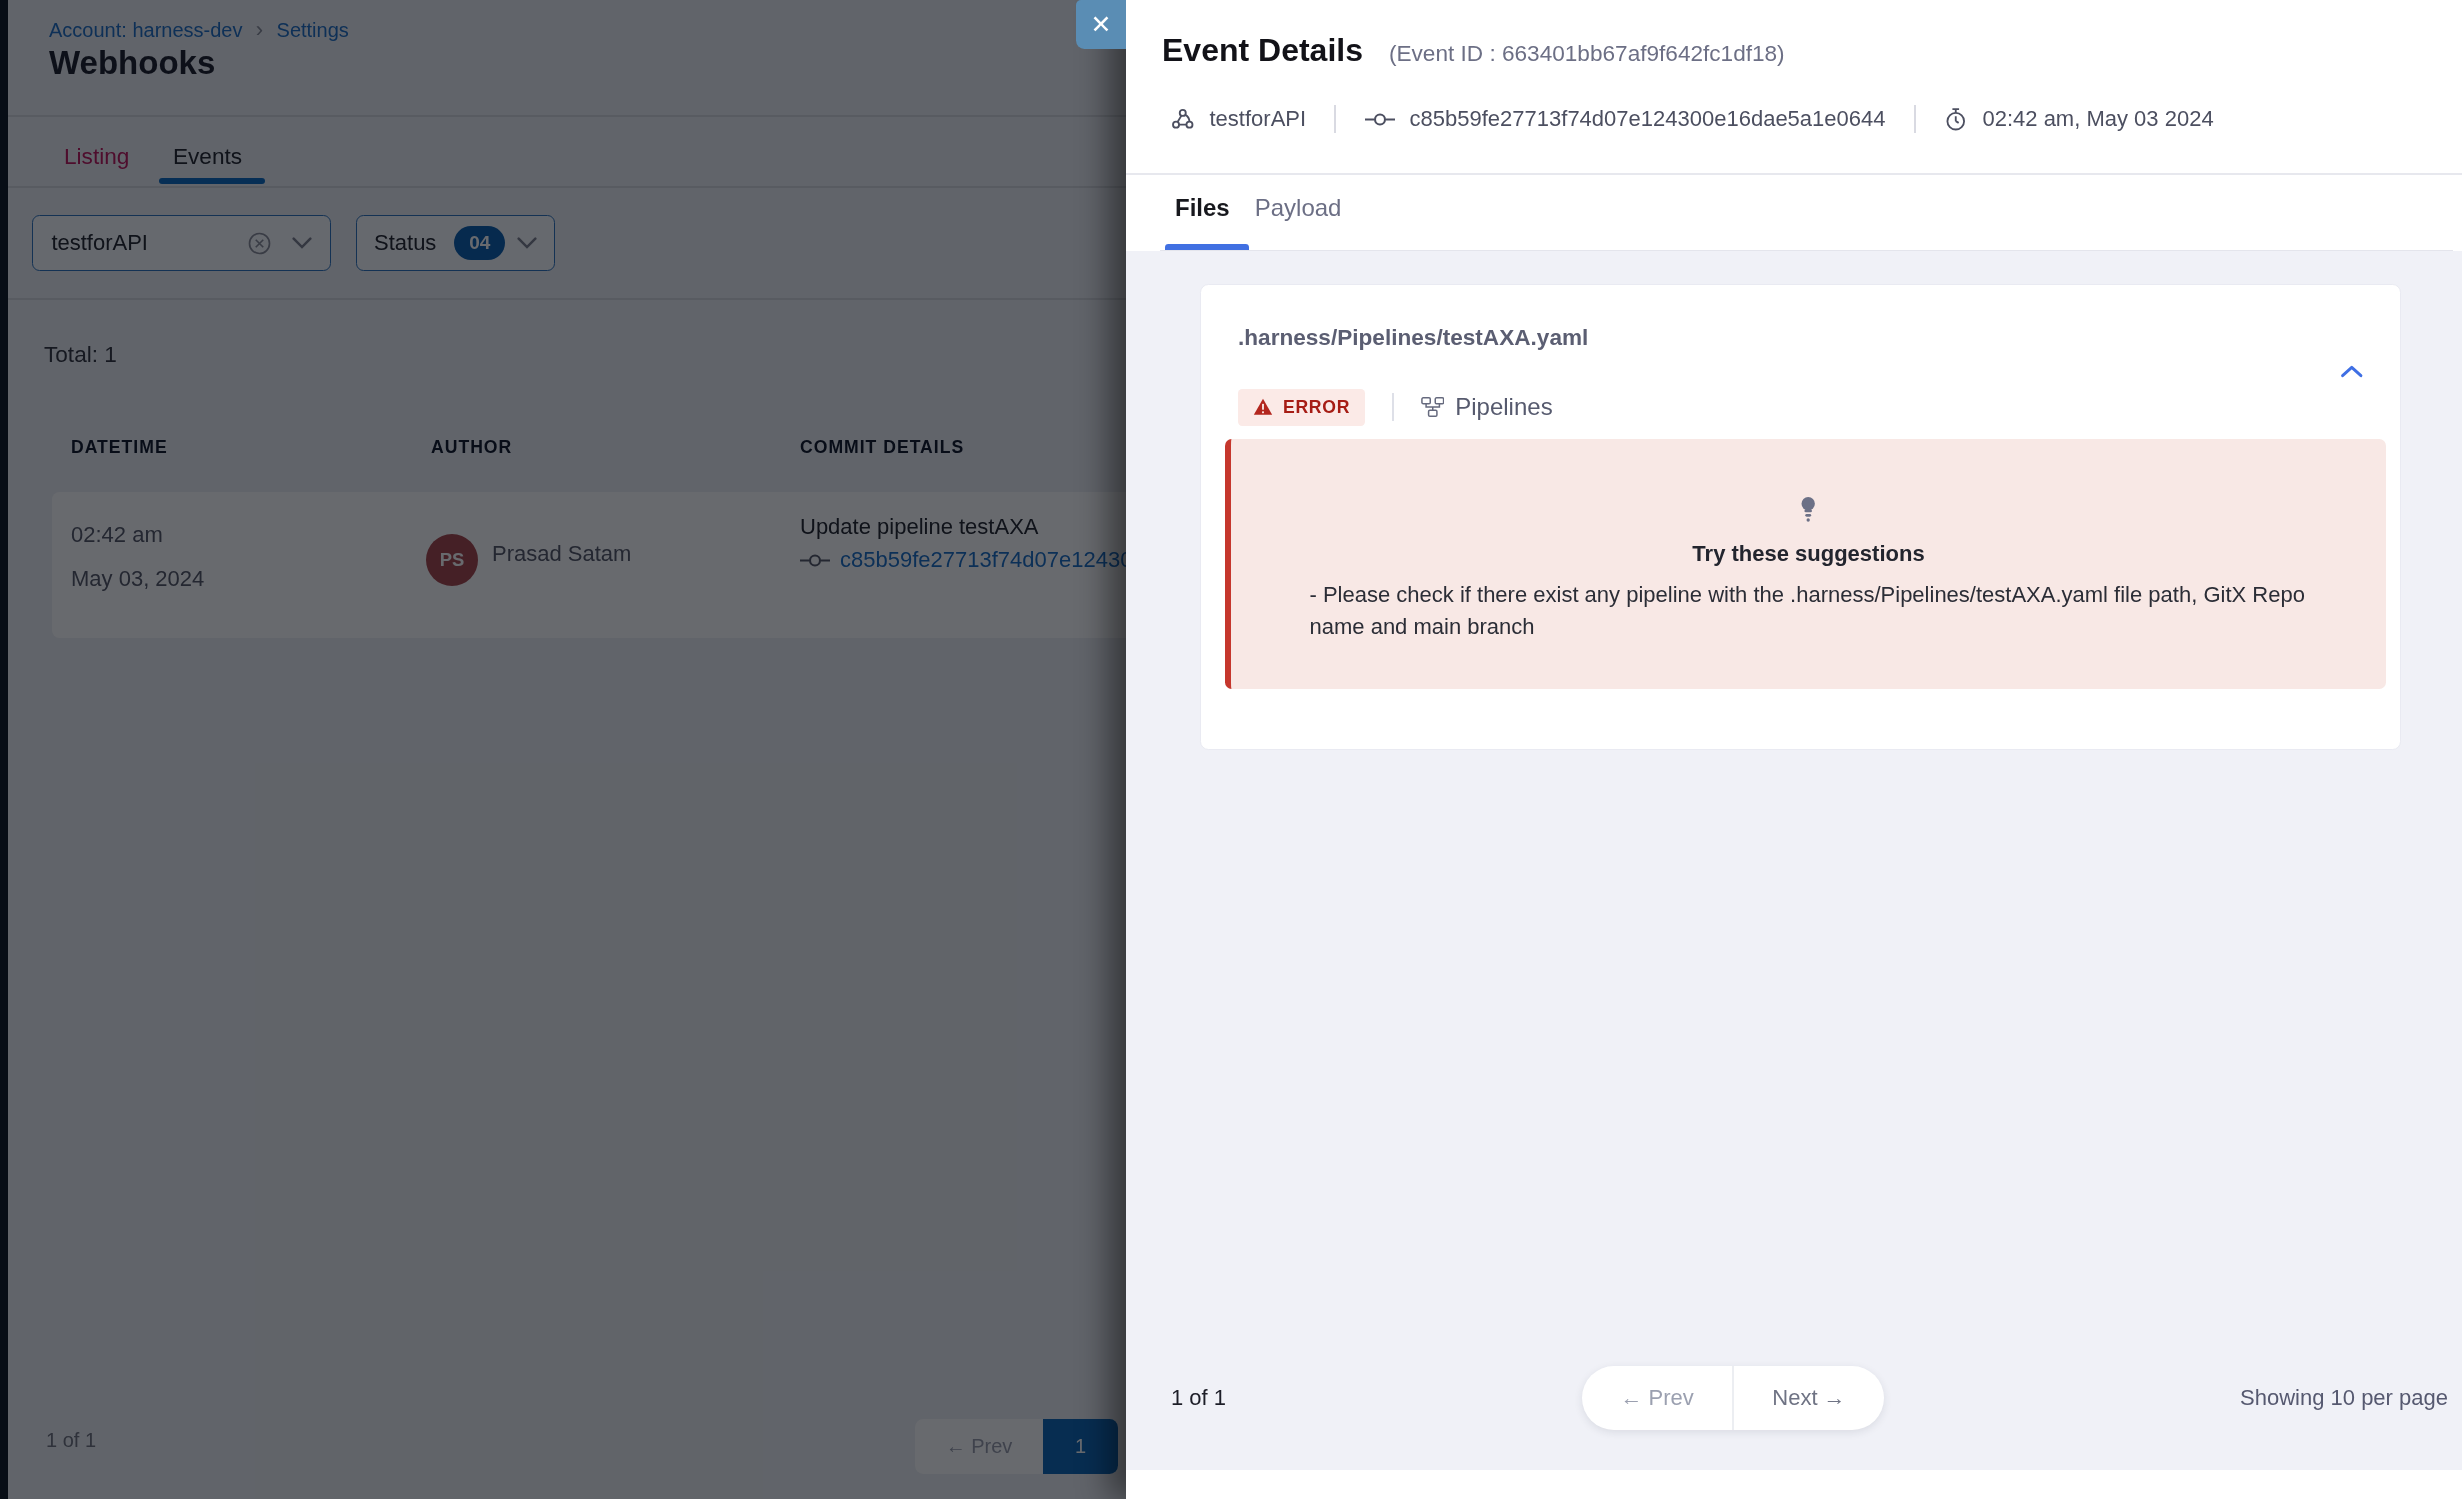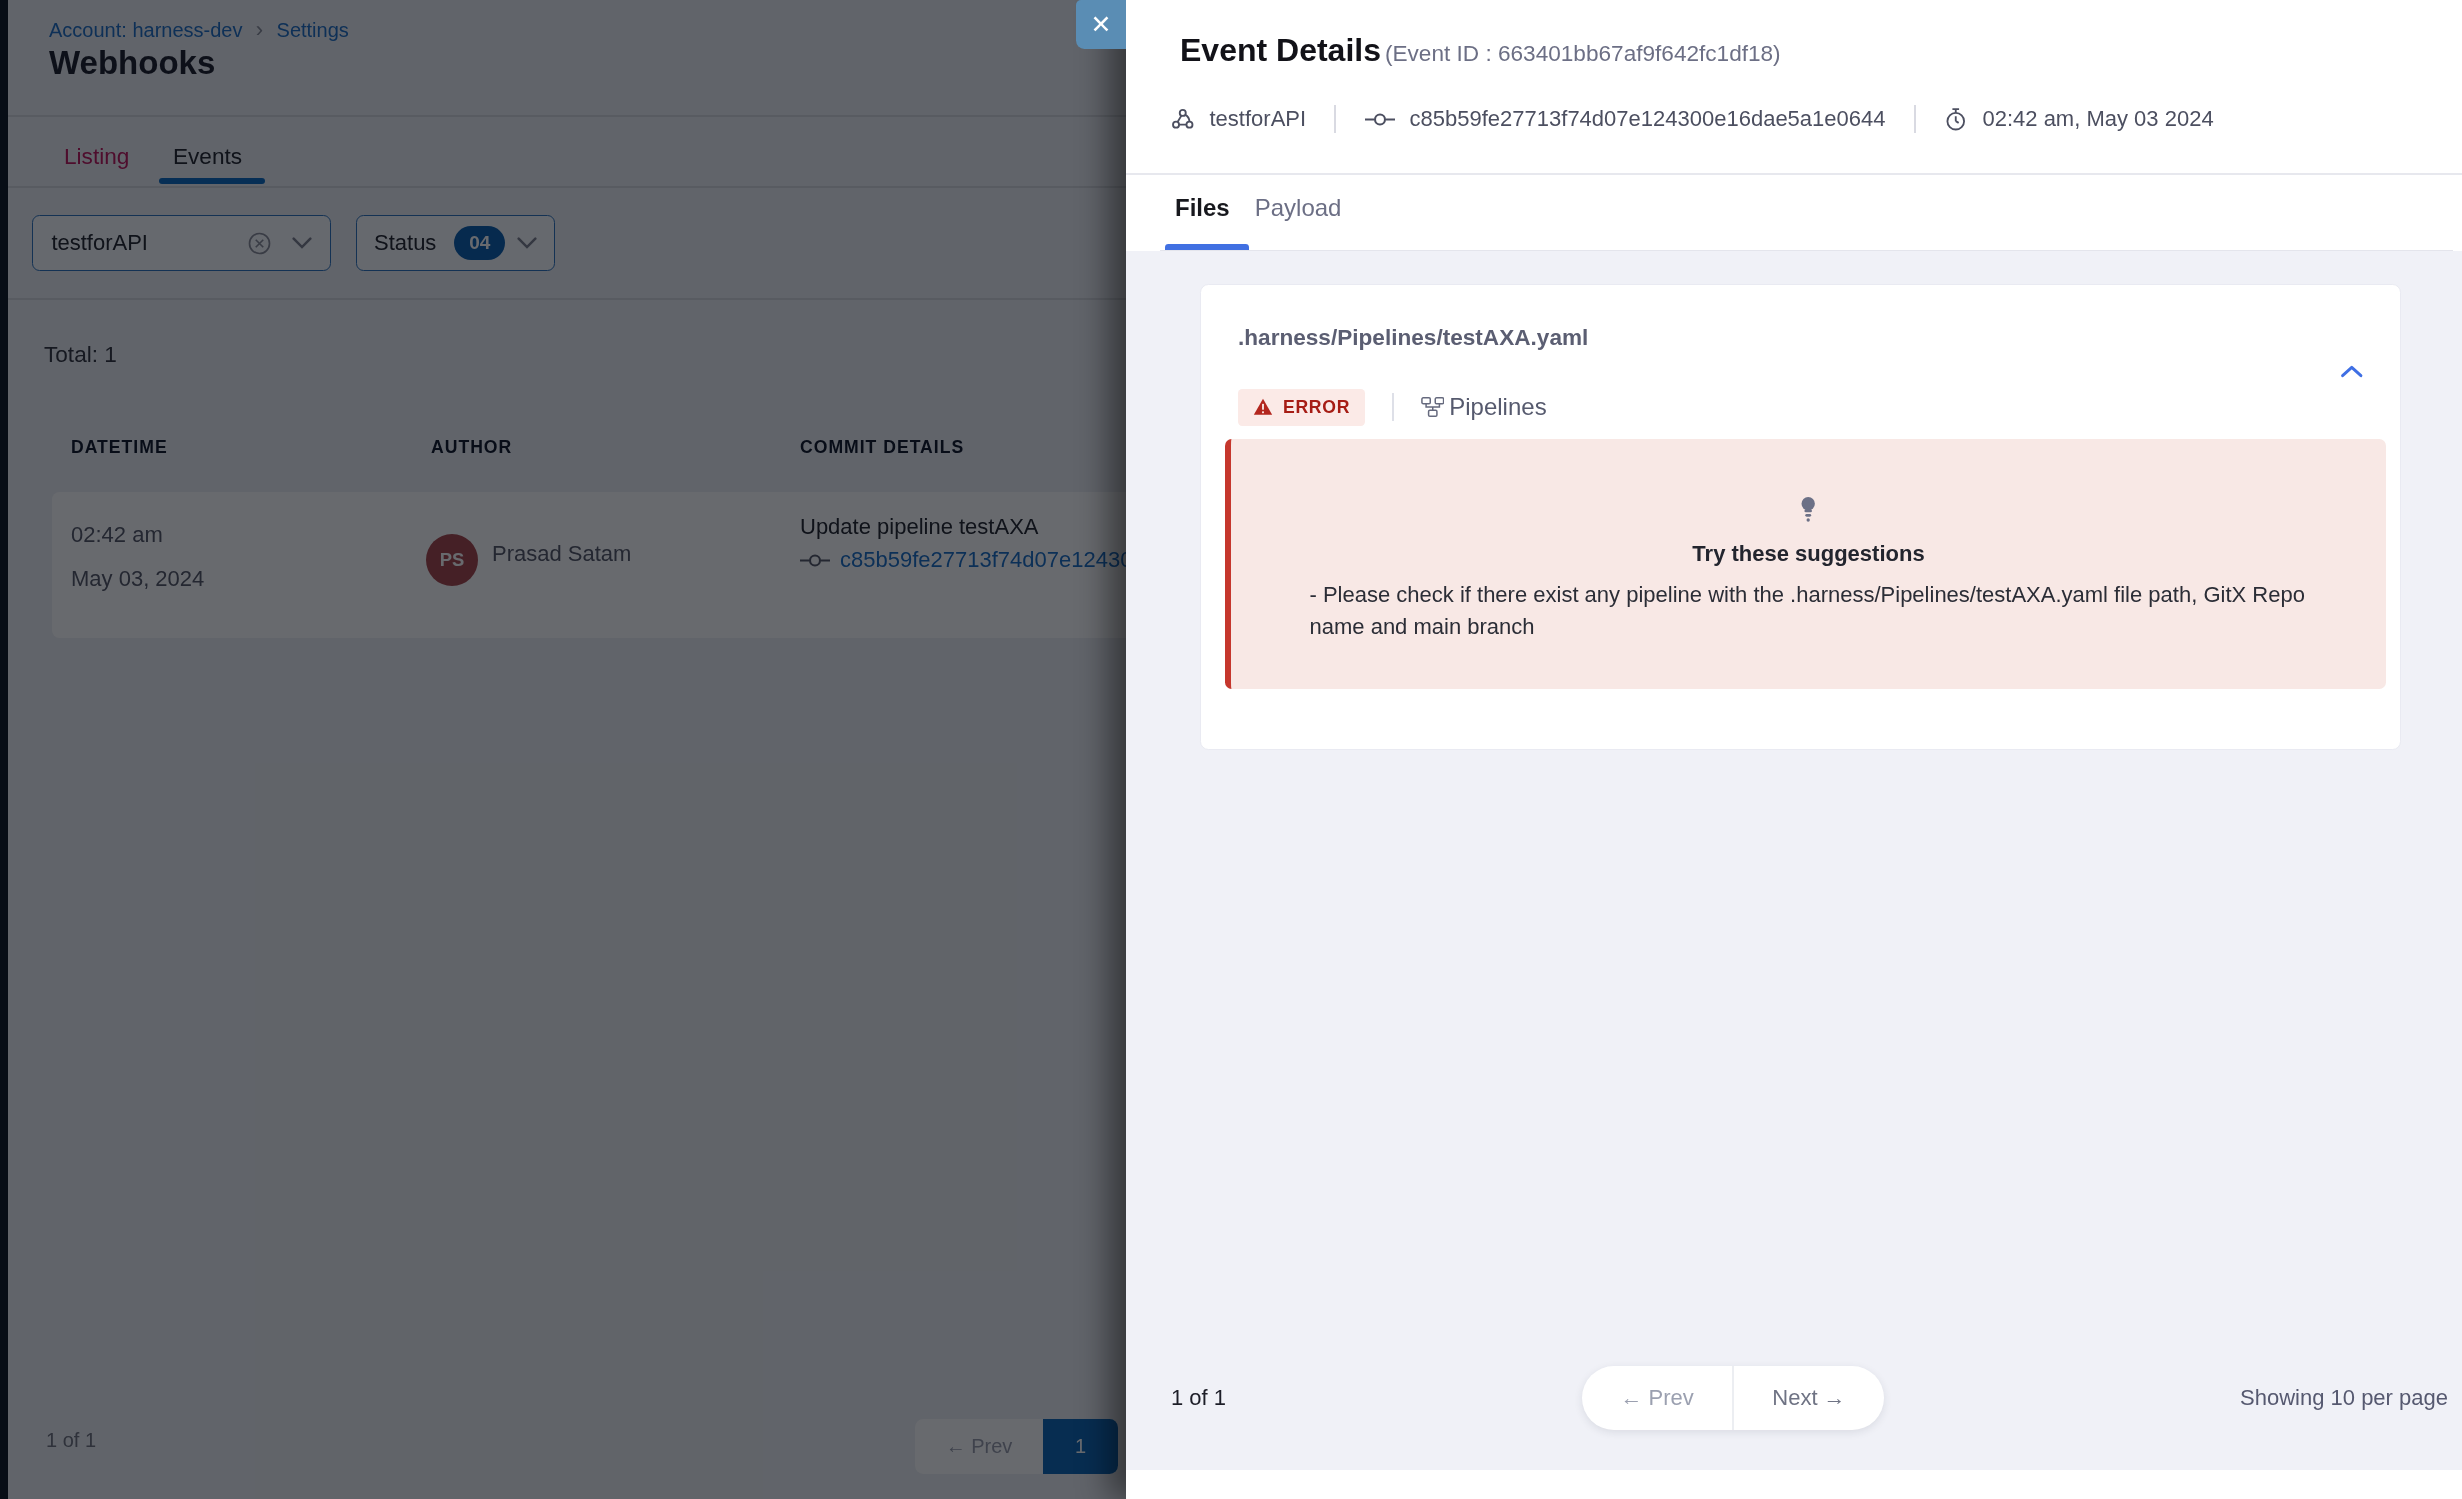--- a/index.html
+++ b/index.html
@@ -43,21 +43,21 @@
 
   
   .overlay{position:absolute;inset:0;background:rgba(3,7,13,0.60);}
 
   
   .drawer{position:absolute;left:1126px;top:0;width:1337px;height:1499px;background:#fff;
           box-shadow:-17px 0 30px rgba(0,0,0,0.45);}
   .close-btn{position:absolute;left:-50px;top:0;width:50px;height:49px;background:#5a8db4;
              border-radius:5px 0 0 8.4px;display:flex;align-items:center;justify-content:center;
              color:#fff;font-size:25px;cursor:pointer;}
-  .d-titlerow{position:absolute;left:54px;top:32px;display:flex;align-items:baseline;gap:4px;white-space:nowrap;}
+  .d-titlerow{position:absolute;left:36px;top:32px;display:flex;align-items:baseline;gap:26px;white-space:nowrap;}
   .d-title{font-size:32px;font-weight:bold;color:#121218;}
   .d-eventid{font-size:22.6px;color:#6c6f85;}
   .d-meta{position:absolute;left:45px;top:102px;height:34px;display:flex;align-items:center;gap:15px;white-space:nowrap;}
   .d-meta .mtxt{font-size:22px;color:#4c4f60;}
   .vdiv{width:1.7px;height:28.5px;background:#d9dae2;margin:0 13.4px;}
   .d-hline{position:absolute;left:0;right:0;top:173px;height:1.7px;background:#e7e8ee;}
   .d-tabs{position:absolute;left:49px;top:194px;display:flex;gap:25px;}
   .d-tab{font-size:24px;color:#6c6f85;cursor:pointer;}
   .d-tab.active{color:#17181d;font-weight:bold;}
   .d-tab-underline{position:absolute;left:39px;top:244px;width:84px;height:5.9px;background:#4170e2;border-radius:3.4px 3.4px 0 0;}
@@ -65,21 +65,21 @@
   .d-body{position:absolute;left:0;top:251px;width:1337px;height:1219px;background:#f0f1f7;}
 
   .card{position:absolute;left:74px;top:33px;width:1201px;height:466px;background:#fff;
         border:0.8px solid #e9eaf2;border-radius:8.4px;box-sizing:border-box;}
   .file-path{position:absolute;left:37px;top:40px;font-size:22.6px;color:#5b5e72;font-weight:bold;}
   .collapse{position:absolute;right:37px;top:79px;cursor:pointer;}
   .badge-row{position:absolute;left:37px;top:102px;height:40px;display:flex;align-items:center;}
   .err-badge{display:flex;align-items:center;gap:10px;height:37px;padding:0 15px;
              background:#fbeae7;border-radius:4.2px;}
   .err-badge span{font-size:17.6px;font-weight:bold;letter-spacing:0.7px;color:#a61d15;}
-  .entity{display:flex;align-items:center;gap:5px;}
+  .entity{display:flex;align-items:center;gap:11px;}
   .entity span{font-size:24px;color:#565a6e;}
   .errorbox{position:absolute;left:23.5px;top:154px;width:1161px;height:250px;box-sizing:border-box;
             background:#f8e8e5;border-left:6.7px solid #c5372d;border-radius:6.7px;
             padding:25px 34px 0 35px;}
   .err-title{font-size:22.6px;font-weight:bold;color:#c3251d;}
   .sugg-head{margin-top:32px;display:flex;align-items:center;gap:18.4px;flex-direction:column;}
   .sugg-head b{font-size:22px;color:#23252e;}
   .sugg-text{margin:11.7px 0 0 44px;width:1047px;font-size:22px;line-height:32px;color:#2b2d36;}
 
   .d-footer{position:absolute;left:45px;right:15px;bottom:40px;height:65px;

